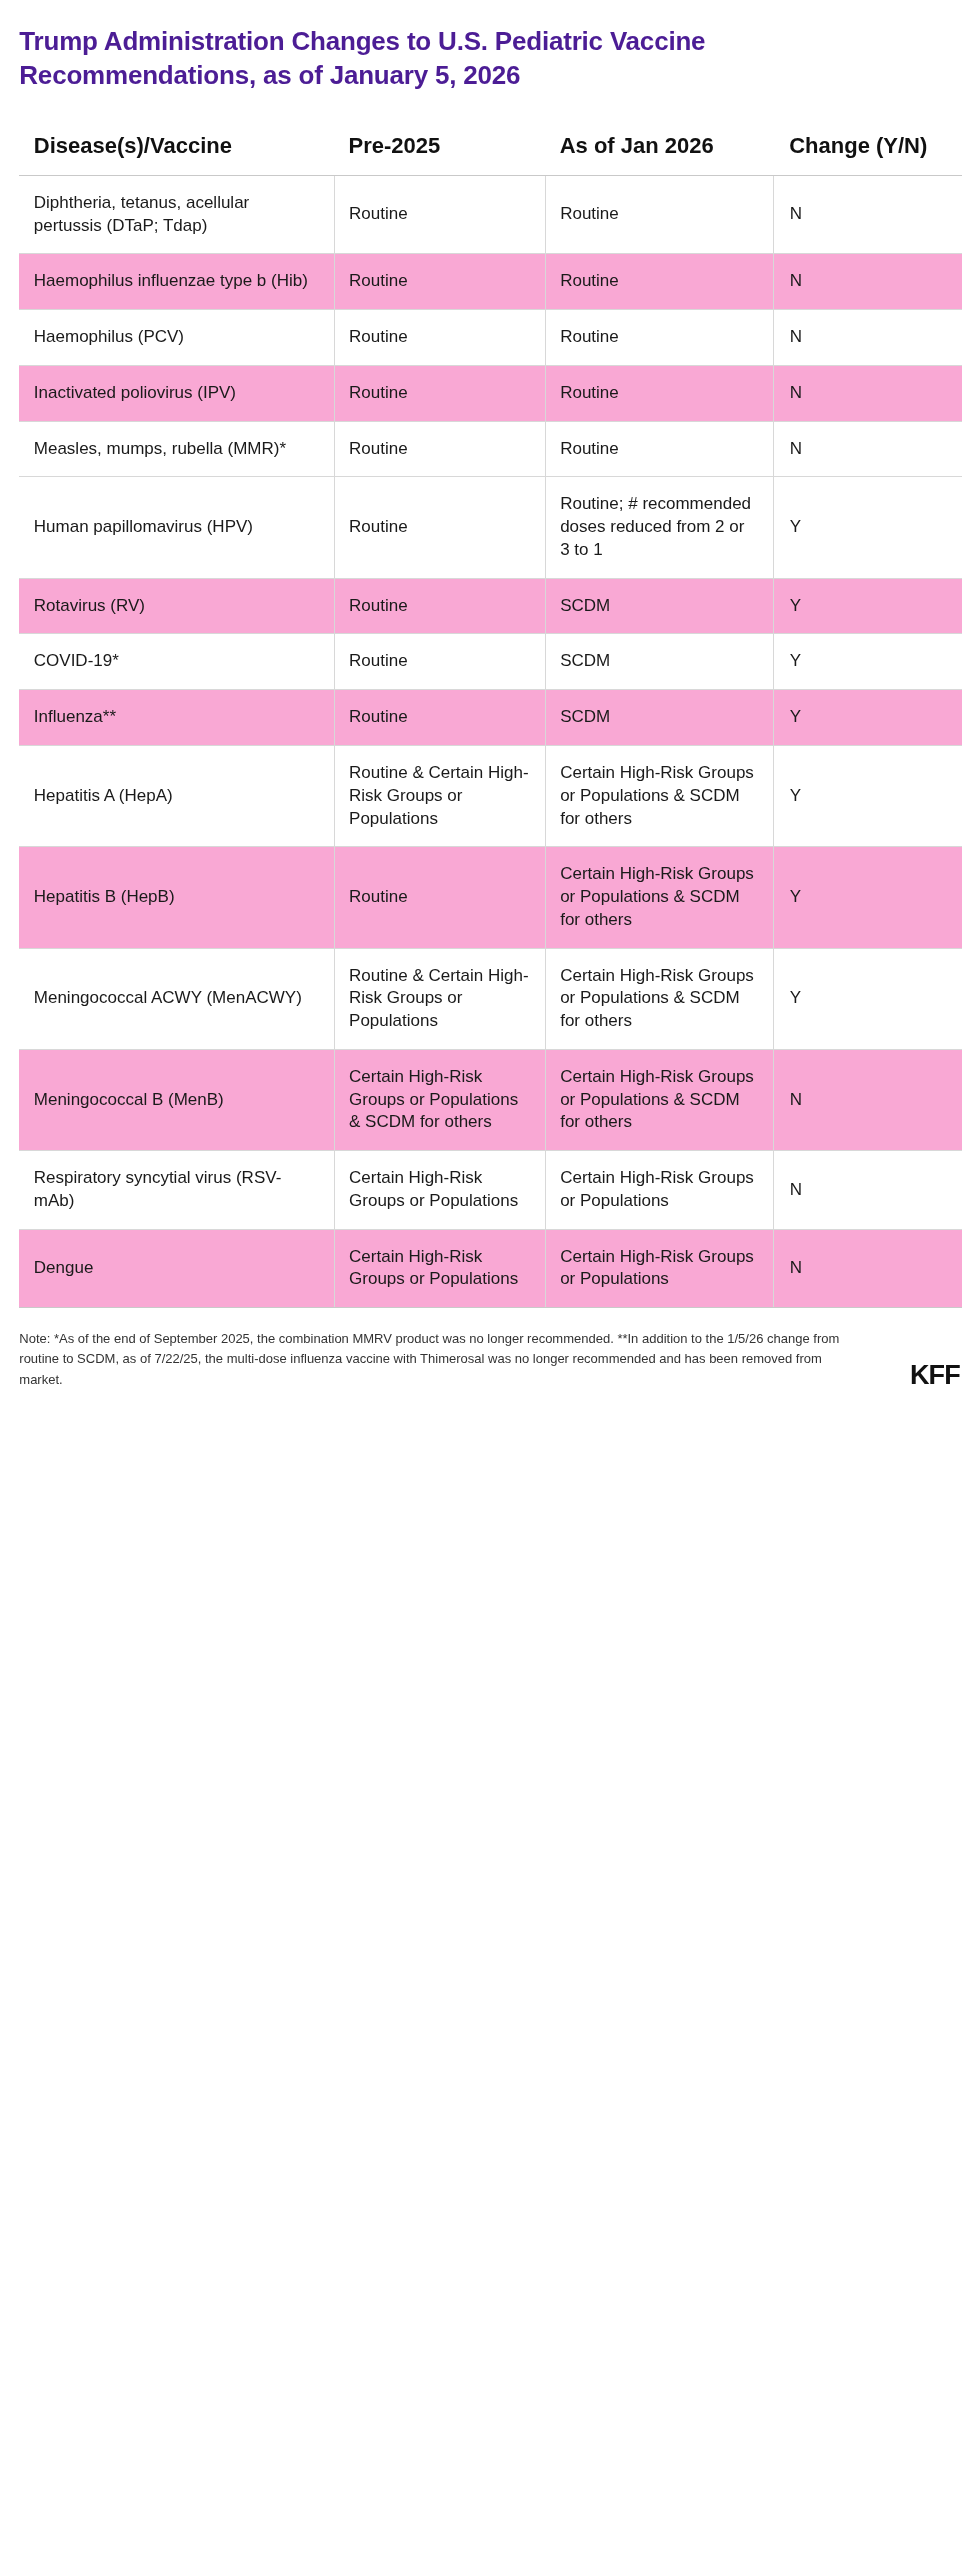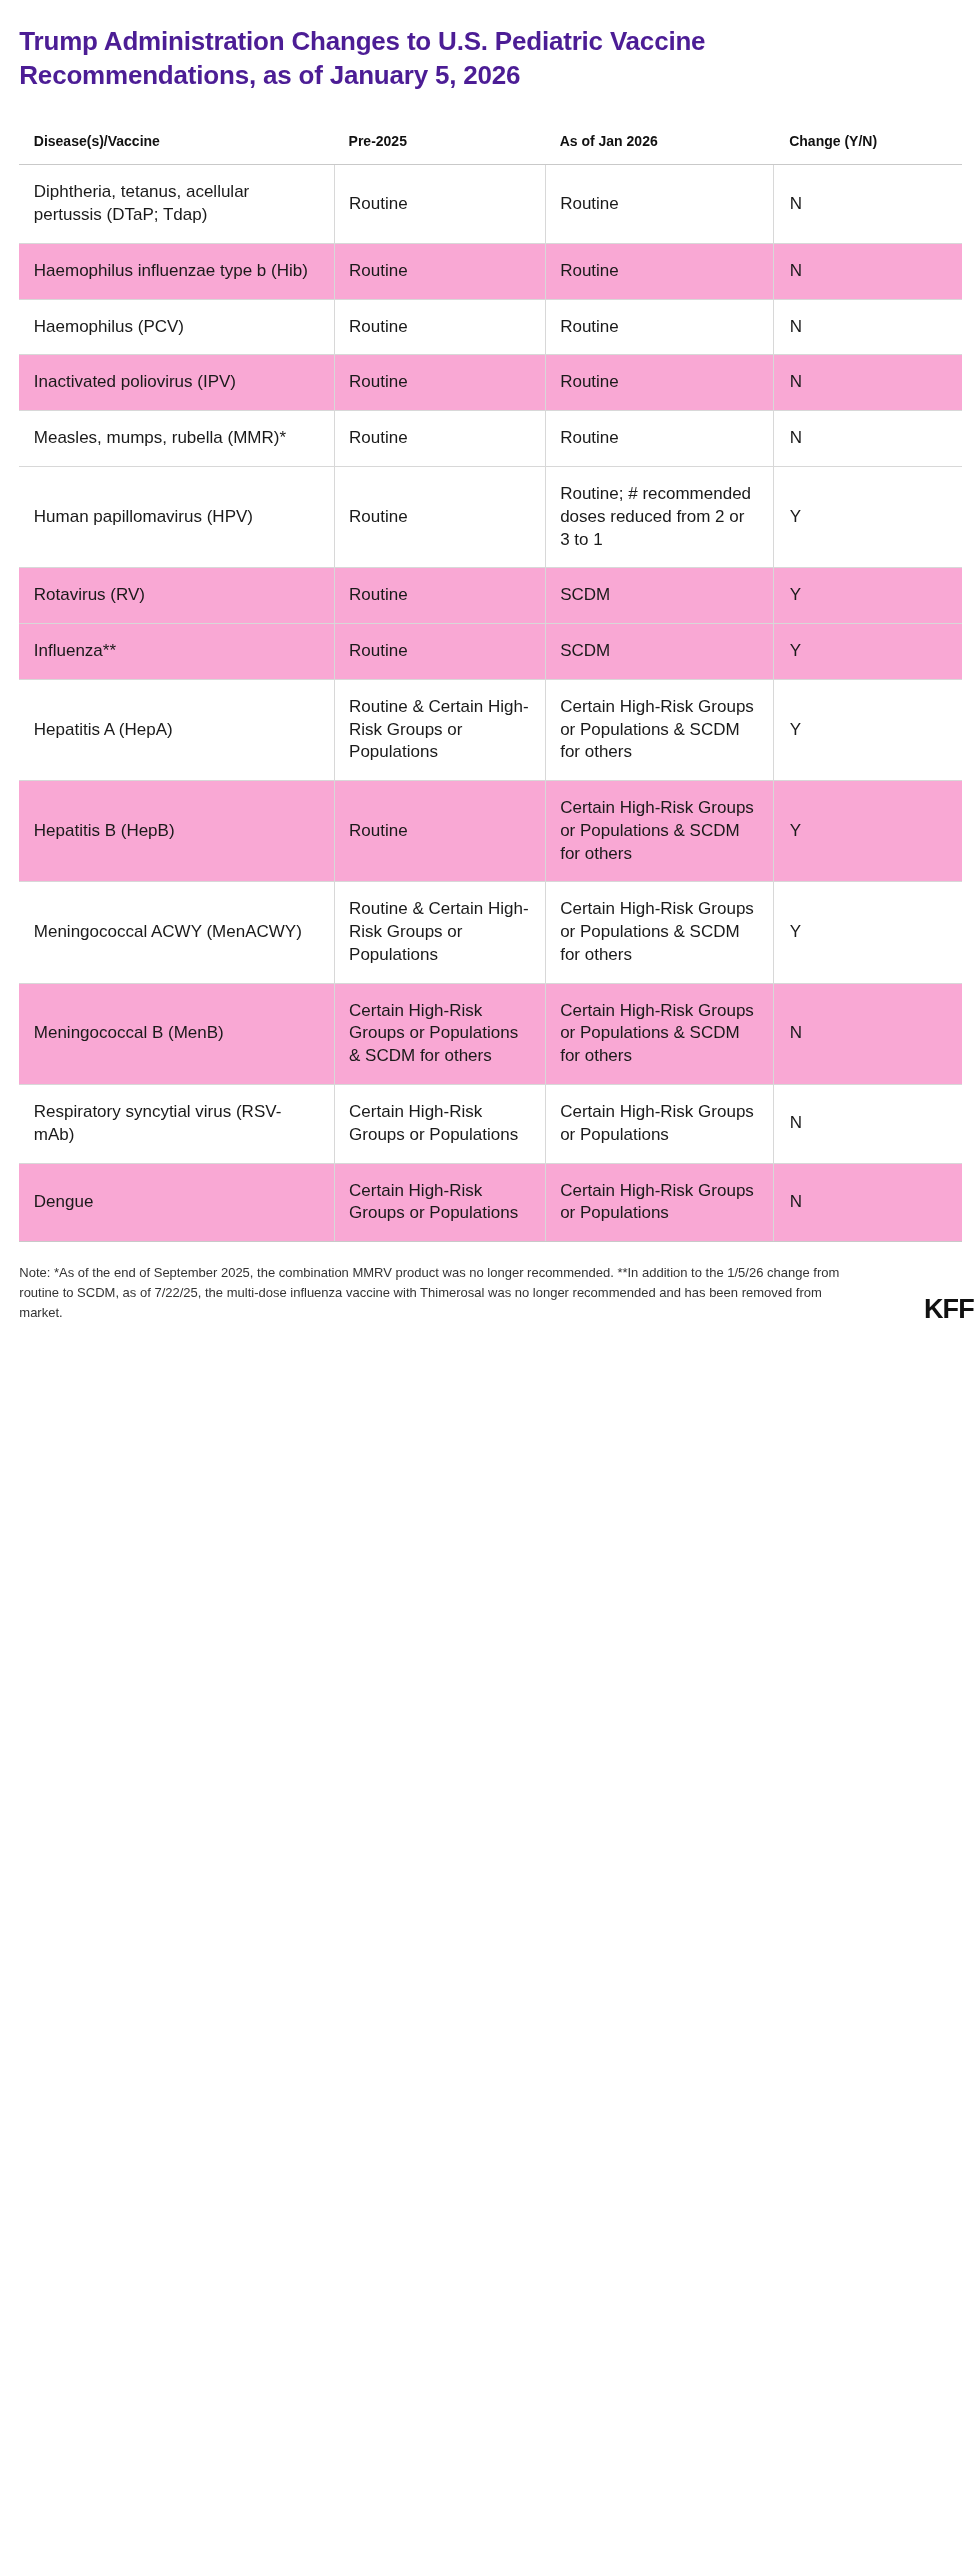--- a/index.html
+++ b/index.html
@@ -33,21 +33,21 @@
     border-collapse: collapse;
     margin-top: 31px;
     table-layout: fixed;
   }
   table.vaccine-table col.c0 { width: 33.4%; }
   table.vaccine-table col.c1 { width: 22.4%; }
   table.vaccine-table col.c2 { width: 24.2%; }
   table.vaccine-table col.c3 { width: 20.0%; }
 
   thead th {
-    font-size: 14px;
+    font-size: 22px;
     font-weight: bold;
     color: #111111;
     text-align: left;
     vertical-align: bottom;
     padding: 8px 14.5px 14.5px 14.5px;
     line-height: 1.3;
     border-bottom: 1.6px solid #c9c9c9;
   }
   thead th.ch-change {
     padding-left: 16px;
@@ -87,21 +87,21 @@
     max-width: 828px;
   }
   .source {
     margin-top: 9.6px;
     font-size: 12.5px;
     line-height: 1.5;
     color: #333333;
   }
   .logo {
     position: absolute;
-    right: 7px;
+    right: 21px;
     bottom: 14.5px;
     font-size: 27px;
     font-weight: bold;
     letter-spacing: -0.8px;
     color: #111111;
   }
 </style>
 </head>
 <body>
 
@@ -160,20 +160,26 @@
           <td class="col-pre">Routine</td>
           <td class="col-now">Routine; # recommended doses reduced from 2 or 3 to 1</td>
           <td class="col-change">Y</td>
         </tr>
         <tr class="shaded">
           <td class="col-disease">Rotavirus (RV)</td>
           <td class="col-pre">Routine</td>
           <td class="col-now">SCDM</td>
           <td class="col-change">Y</td>
         </tr>
+        <tr>
+          <td class="col-disease">COVID-19*</td>
+          <td class="col-pre">Routine</td>
+          <td class="col-now">SCDM</td>
+          <td class="col-change">Y</td>
+        </tr>
         <tr class="shaded">
           <td class="col-disease">Influenza**</td>
           <td class="col-pre">Routine</td>
           <td class="col-now">SCDM</td>
           <td class="col-change">Y</td>
         </tr>
         <tr>
           <td class="col-disease">Hepatitis A (HepA)</td>
           <td class="col-pre">Routine &amp; Certain High-Risk Groups or Populations</td>
           <td class="col-now">Certain High-Risk Groups or Populations &amp; SCDM for others</td>

